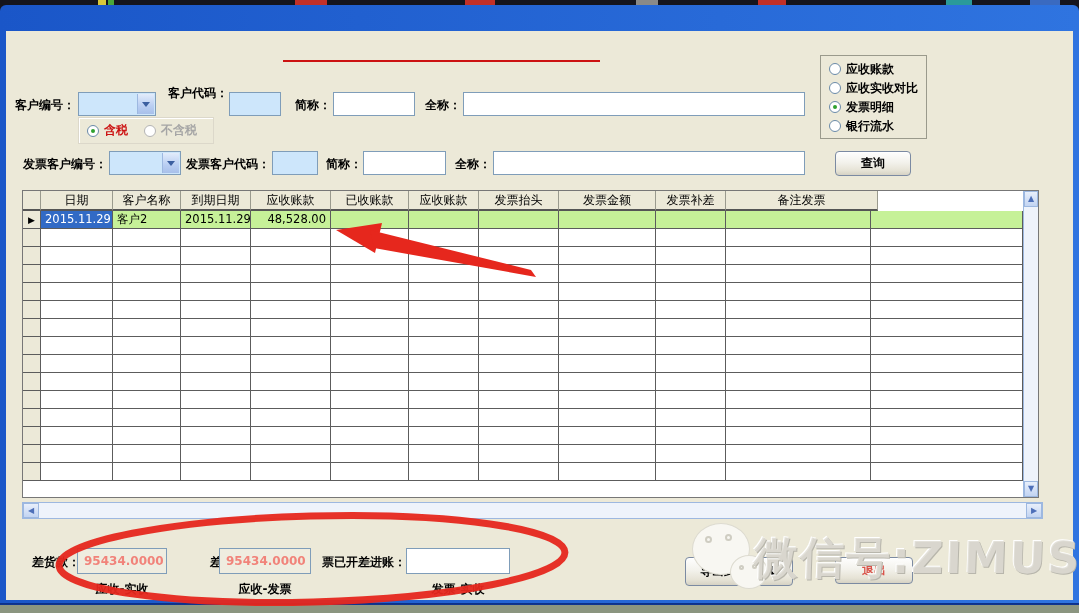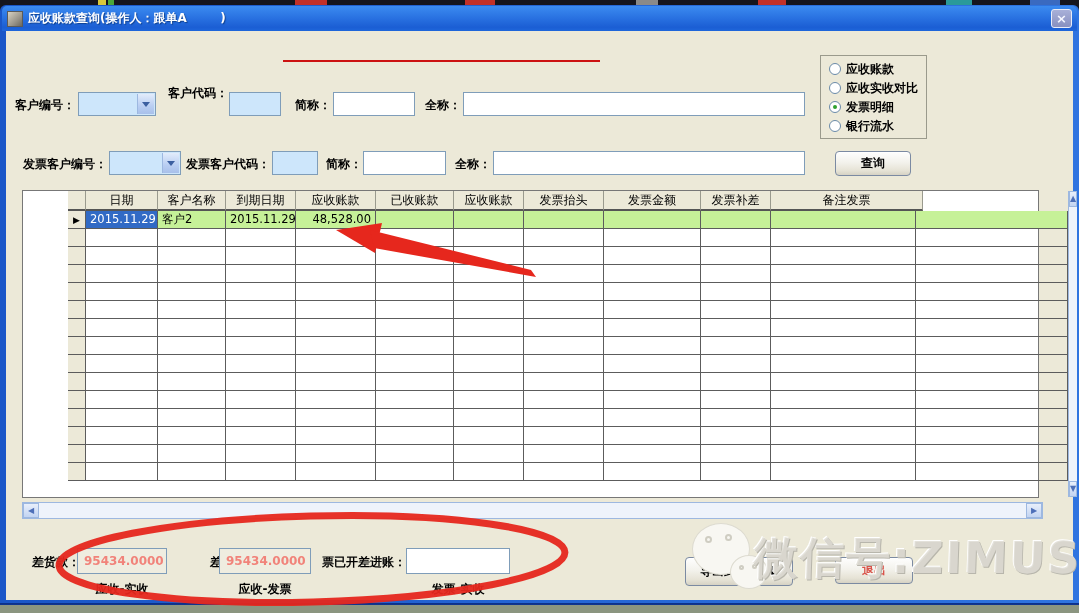--- a/index.html
+++ b/index.html
@@ -54,21 +54,21 @@
                 border:1px solid #9a9a8c; padding:4px 0 0 8px; }
   .rt-item { font-size:12px; font-weight:bold; height:19px; line-height:18px; white-space:nowrap; }
 
   .xp-btn { position:absolute; border:1px solid #7b8aa2; border-radius:4px;
             background:linear-gradient(180deg,#fefefe,#f3f2ec 45%,#e6e3d6 80%,#d6d2c4);
             font-size:12px; font-weight:bold; color:#000; display:flex; align-items:center; justify-content:center;
             box-shadow:inset 0 1px 0 #fff; }
 
   
   .grid { position:absolute; left:16px; top:159px; width:1017px; height:308px; background:#fff;
-          border:1px solid #777; display:flex;padding-left:45px; }
+          border:1px solid #777; display:flex; }
   .gdata { width:1000px; }
   .grow { display:flex; height:18px; }
   .ghead { height:20px; }
   .gcell { border-right:1px solid #5c5c5c; border-bottom:1px solid #5c5c5c; height:100%;
            font-size:11.5px; line-height:17px; white-space:nowrap; overflow:hidden; padding:0 4px; color:#000; }
   .ghead .gcell { background:#ece9d8; border-right:1px solid #9a9a8e; border-bottom:2px solid #555;
                   text-align:center; line-height:18px; font-size:12px; }
   .csel { width:18px; background:#ece9d8; text-align:center; padding:0; }
   .ptr { font-size:9px; line-height:17px; color:#000; }
   .c0{width:72px;} .c1{width:68px;} .c2{width:70px;} .c3{width:80px; text-align:right;}
@@ -110,43 +110,44 @@
   <div class="frag" style="left:98px;width:8px;background:#d8c83a;"></div>
   <div class="frag" style="left:108px;width:6px;background:#4aa83a;"></div>
   <div class="frag" style="left:295px;width:32px;background:#c23028;"></div>
   <div class="frag" style="left:465px;width:30px;background:#c23028;"></div>
   <div class="frag" style="left:636px;width:22px;background:#8a8a88;"></div>
   <div class="frag" style="left:758px;width:28px;background:#c23028;"></div>
   <div class="frag" style="left:946px;width:26px;background:#2a9a9a;"></div>
   <div class="frag" style="left:1030px;width:30px;background:#3a6ac0;"></div>
 
   <div class="window">
-    <div class="titlebar">
-      <div class="app-icon"></div>
-      <div class="title-text">应收账款查询(操作人：跟单A        )</div>
-      <div class="close-btn">×</div>
-    </div>
 
     <div class="body">
 
       <div class="title-underline"></div>
 
       <div class="lbl" style="left:9px; top:66px;">客户编号：</div>
       <div class="combo" style="left:72px; top:61px; width:78px;">
         <div class="arrow-btn">
             <div class="tri"></div>
           </div>
       </div>
       <div class="lbl" style="left:162px; top:54px;">客户代码：</div>
       <div class="field blue" style="left:223px; top:61px; width:52px;"></div>
       <div class="lbl" style="left:289px; top:66px;">简称：</div>
       <div class="field" style="left:327px; top:61px; width:82px;"></div>
       <div class="lbl" style="left:419px; top:66px;">全称：</div>
       <div class="field" style="left:457px; top:61px; width:342px;"></div>
 
+      <div class="tax-box">
+        <span class="radio on"></span>
+        <span class="tax-inc">含税</span>
+        <span class="radio dis"></span>
+        <span class="tax-exc">不含税</span>
+      </div>
 
       <div class="report-box">
         <div class="rt-item"><span class="radio"></span><span>应收账款</span></div>
         <div class="rt-item"><span class="radio"></span><span>应收实收对比</span></div>
         <div class="rt-item"><span class="radio on"></span><span>发票明细</span></div>
         <div class="rt-item"><span class="radio"></span><span>银行流水</span></div>
       </div>
 
       <div class="lbl" style="left:17px; top:125px;">发票客户编号：</div>
       <div class="combo" style="left:103px; top:120px; width:72px;">

